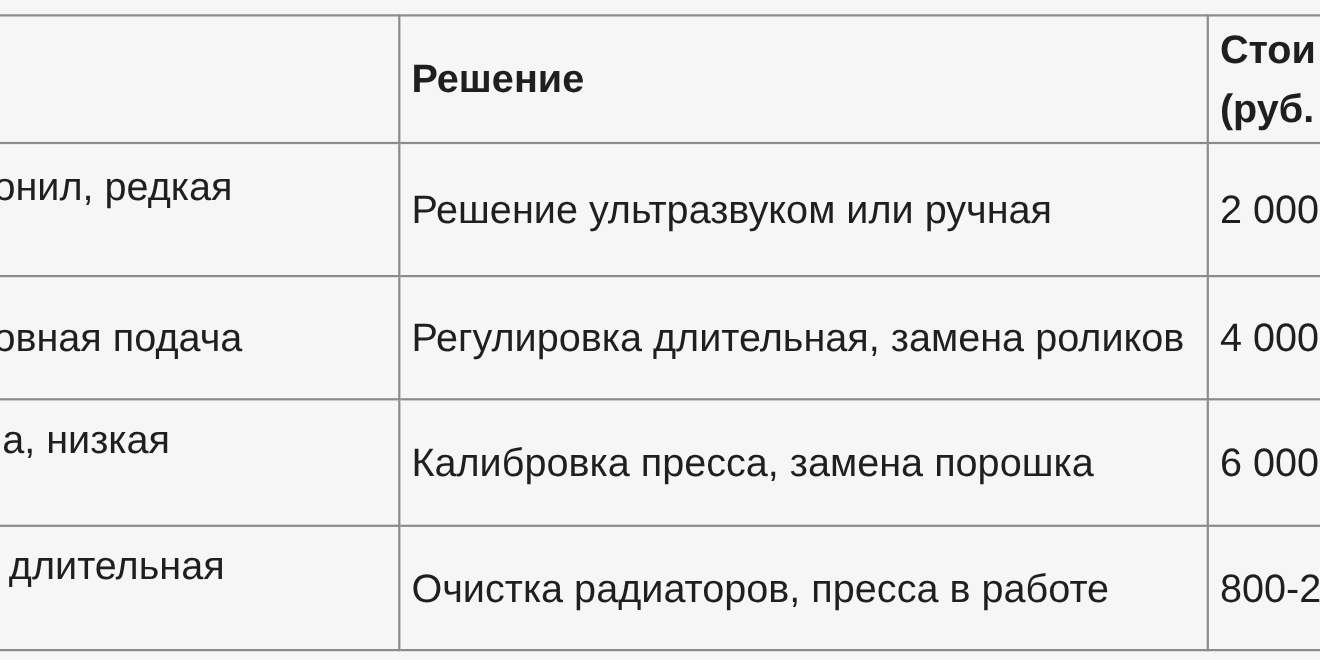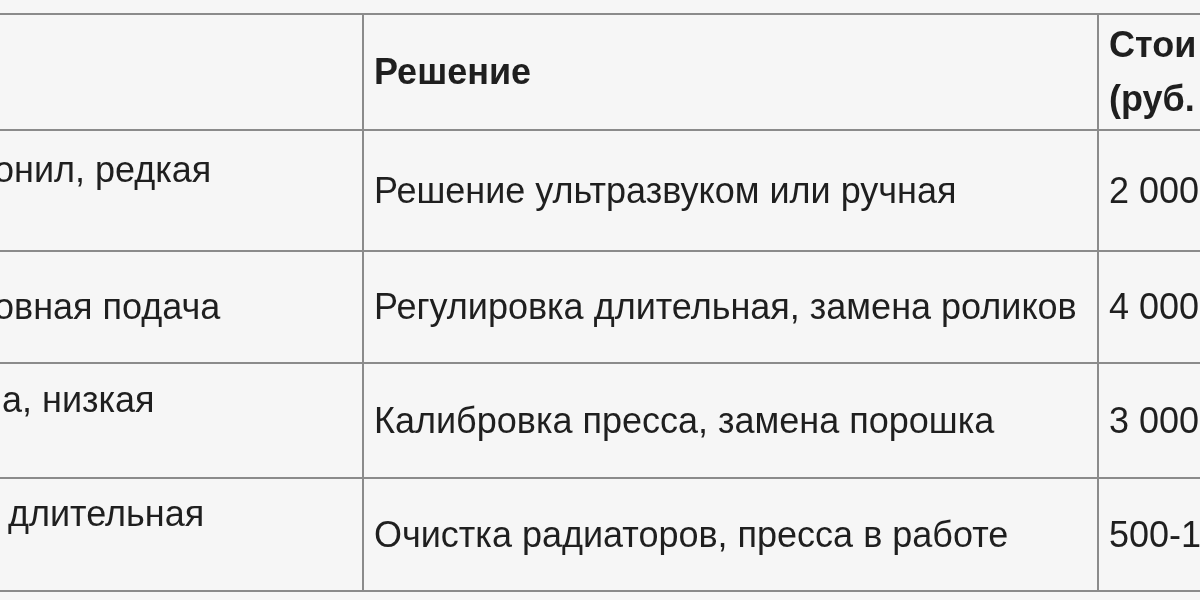--- a/index.html
+++ b/index.html
@@ -96,28 +96,28 @@
           <span class="cost">4 000</span>
         </td>
       </tr>
 
       <tr class="r3">
         <td>
           <div class="frag">а, низкая</div>
         </td>
         <td>Калибровка пресса, замена порошка</td>
         <td>
-          <span class="cost">3 000</span>
+          <span class="cost">6 000</span>
         </td>
       </tr>
 
       <tr class="r4">
         <td>
           <div class="frag">длительная</div>
         </td>
         <td>Очистка радиаторов, пресса в работе</td>
         <td>
-          <span class="cost">500-1</span>
+          <span class="cost">800-2</span>
         </td>
       </tr>
     </tbody>
   </table>
 </div>
 
 </body></html>

